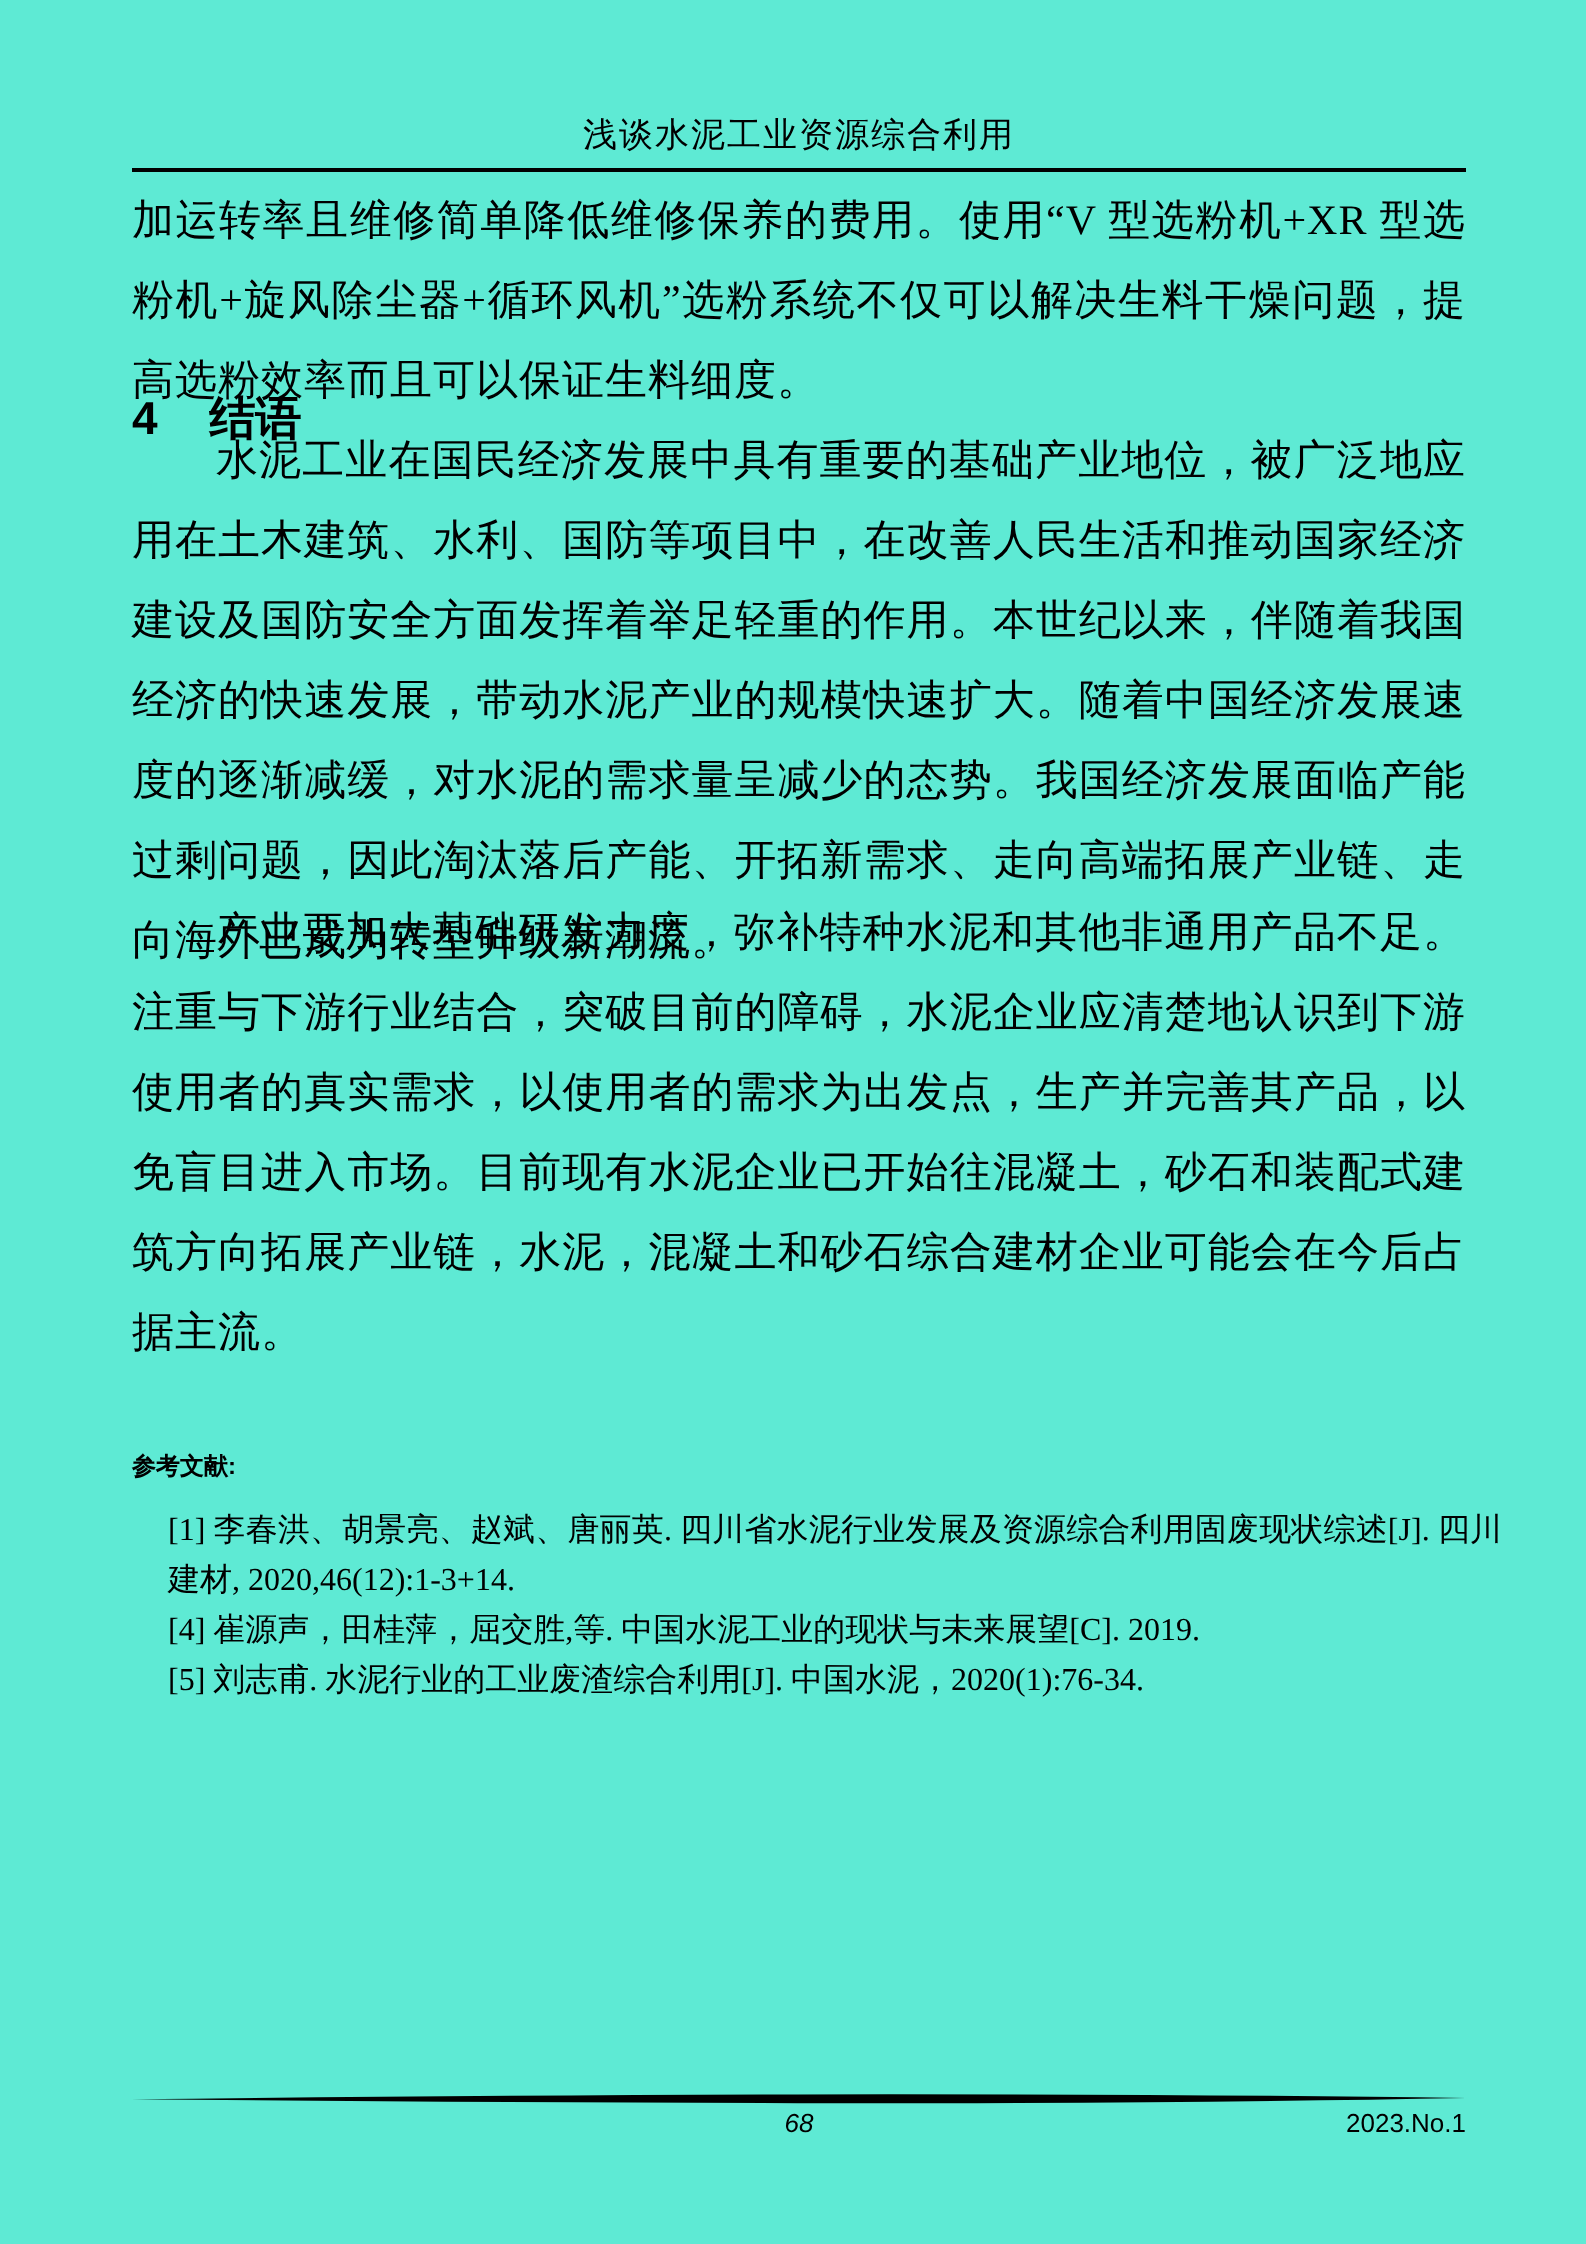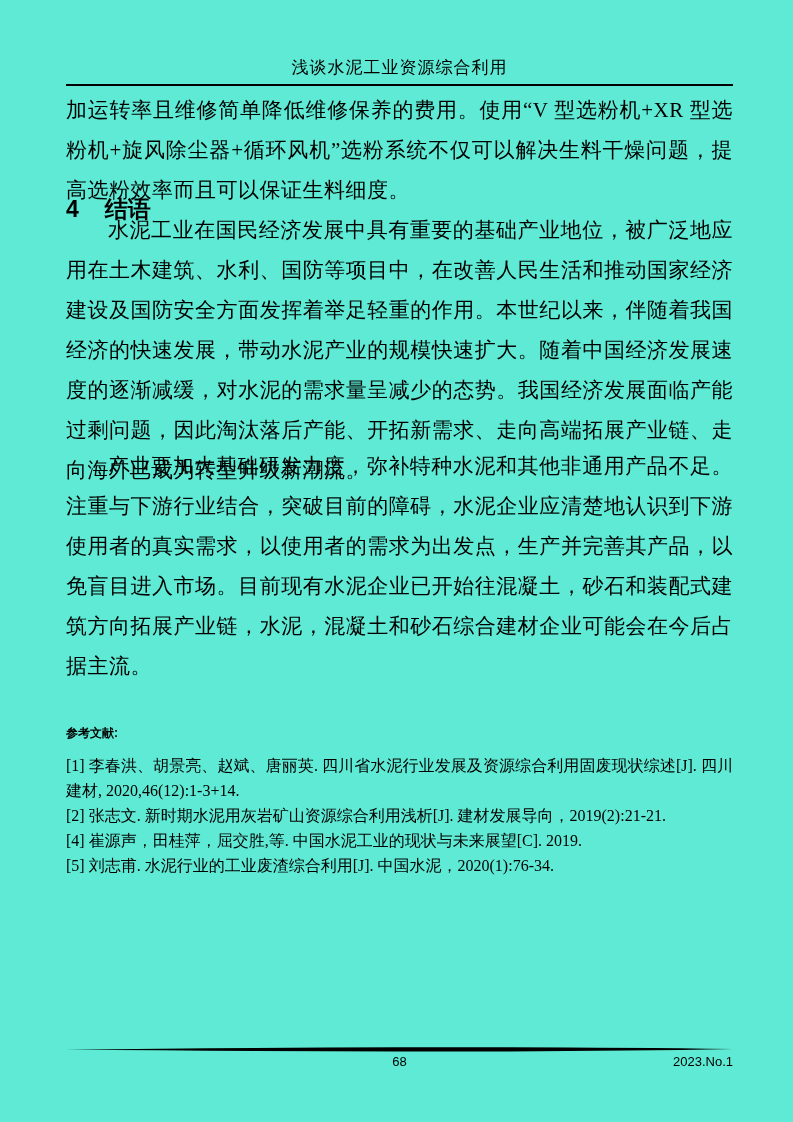--- a/index.html
+++ b/index.html
@@ -52,21 +52,21 @@
   .section-heading .num { margin-right: 26px; }
   .indent { text-indent: 2em; }
   .para1 { top: 210px; }
   .para2 { top: 446px; }
   .ref-label {
     top: 725px;
     font-family: "Liberation Sans", "DejaVu Sans", sans-serif;
     font-weight: bold;
     font-size: 12px;
   }
-  .ref-list { top: 753px; }
+  .ref-list { top: 753px; margin-left: 18px; }
   .ref-item {
     font-size: 16px;
     line-height: 25px;
     text-align: justify;
   }
   .source-note {
     top: 937px;
     font-style: italic;
     font-size: 17px;
     letter-spacing: 1px;
@@ -80,20 +80,21 @@
     top: 1054px;
     height: 20px;
     font-family: "Liberation Sans", "DejaVu Sans", sans-serif;
     font-size: 13px;
   }
   .footer-row .page-num {
     position: absolute;
     left: 0;
     width: 667px;
     text-align: center;
+    font-style: italic;
   }
   .footer-row .issue {
     position: absolute;
     right: 0;
   }
 </style>
 </head>
 <body>
 
 <div class="page">
@@ -112,21 +113,20 @@
   </h2>
 
   <p class="col body-text indent para1">水泥工业在国民经济发展中具有重要的基础产业地位，被广泛地应用在土木建筑、水利、国防等项目中，在改善人民生活和推动国家经济建设及国防安全方面发挥着举足轻重的作用。本世纪以来，伴随着我国经济的快速发展，带动水泥产业的规模快速扩大。随着中国经济发展速度的逐渐减缓，对水泥的需求量呈减少的态势。我国经济发展面临产能过剩问题，因此淘汰落后产能、开拓新需求、走向高端拓展产业链、走向海外已成为转型升级新潮流。</p>
 
   <p class="col body-text indent para2">产业要加大基础研发力度，弥补特种水泥和其他非通用产品不足。注重与下游行业结合，突破目前的障碍，水泥企业应清楚地认识到下游使用者的真实需求，以使用者的需求为出发点，生产并完善其产品，以免盲目进入市场。目前现有水泥企业已开始往混凝土，砂石和装配式建筑方向拓展产业链，水泥，混凝土和砂石综合建材企业可能会在今后占据主流。</p>
 
   <div class="col ref-label">参考文献:</div>
 
   <div class="col ref-list">
     <div class="ref-item">[1] 李春洪、胡景亮、赵斌、唐丽英. 四川省水泥行业发展及资源综合利用固废现状综述[J]. 四川建材, 2020,46(12):1-3+14.</div>
-    <div class="ref-item">[2] 张志文. 新时期水泥用灰岩矿山资源综合利用浅析[J]. 建材发展导向，2019(2):21-21.</div>
     <div class="ref-item">[4] 崔源声，田桂萍，屈交胜,等. 中国水泥工业的现状与未来展望[C]. 2019.</div>
     <div class="ref-item">[5] 刘志甫. 水泥行业的工业废渣综合利用[J]. 中国水泥，2020(1):76-34.</div>
   </div>
 
 
   <svg class="col footer-rule" width="667" height="7" viewBox="0 0 667 7" xmlns="http://www.w3.org/2000/svg">
     <path d="M 0 3.6 Q 160 1.8 333 1.2 Q 520 0.9 667 3.0 Q 520 5.8 333 5.6 Q 160 5.2 0 3.6 Z" fill="#000000"></path>
   </svg>
 
   <div class="col footer-row">

